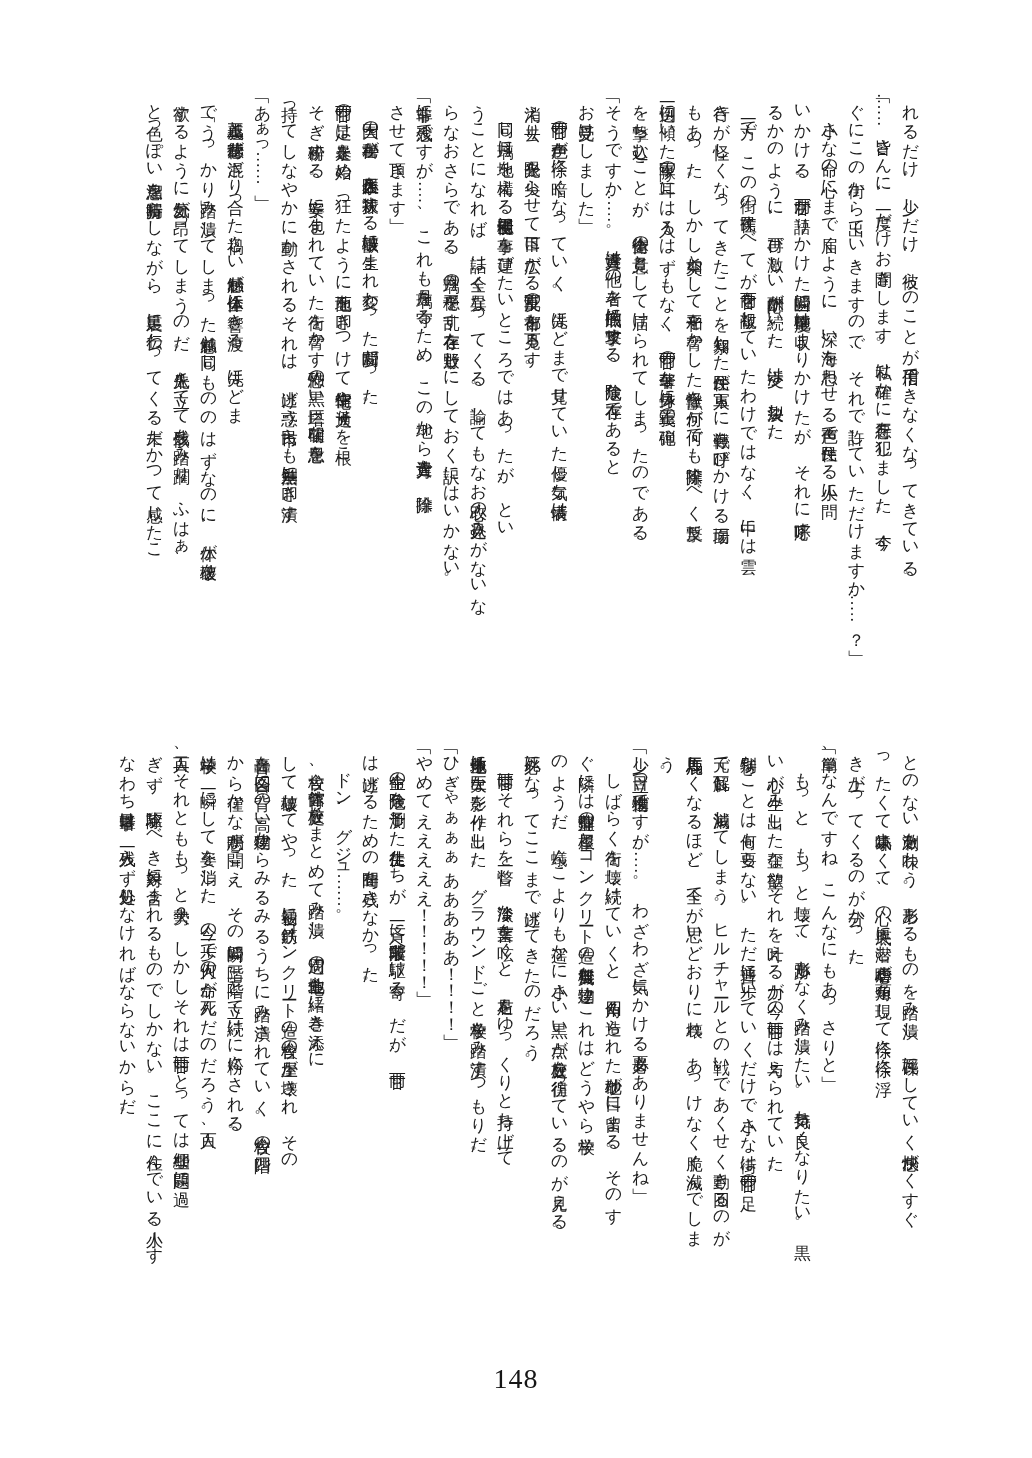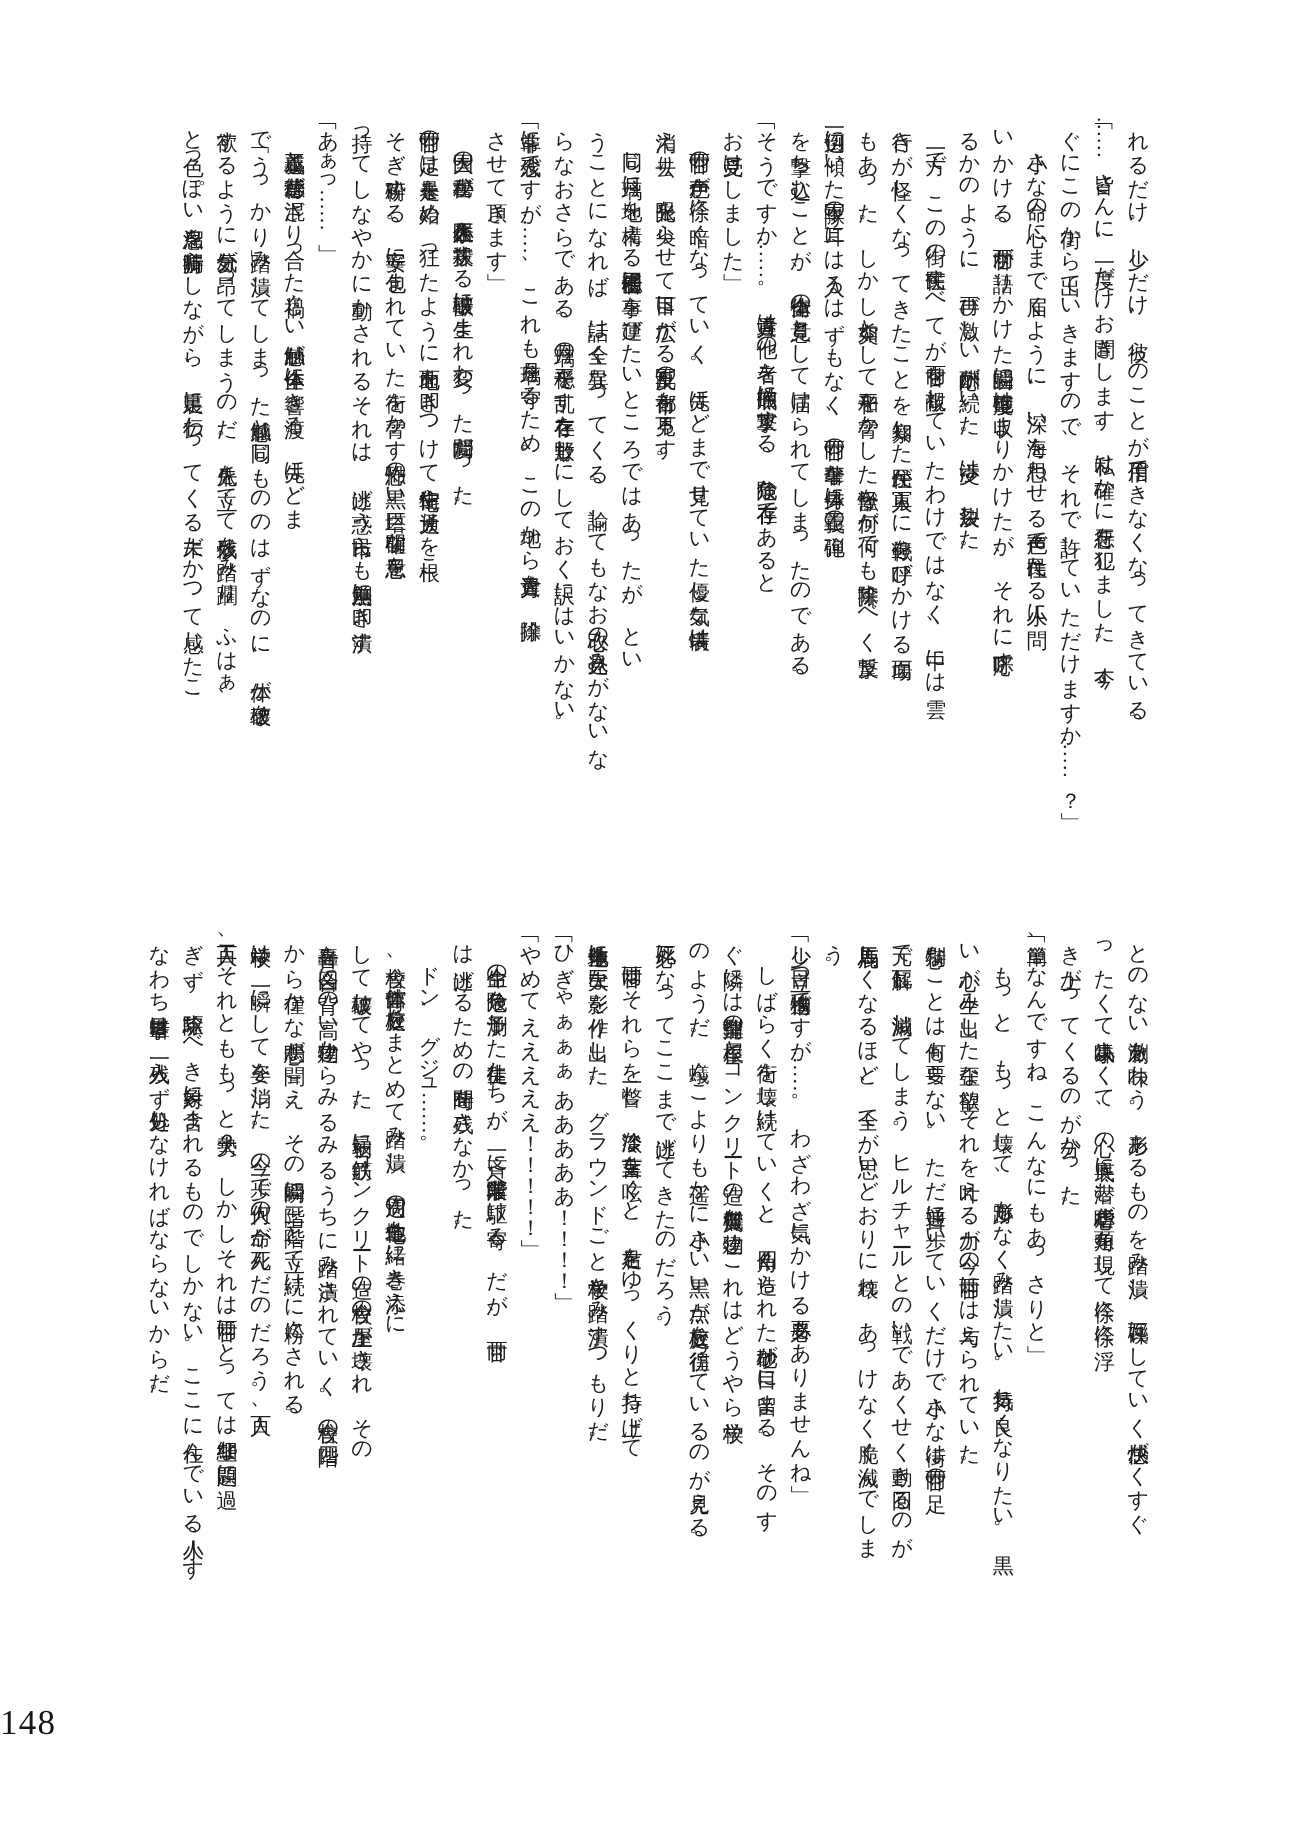--- a/index.html
+++ b/index.html
@@ -30,20 +30,21 @@
     letter-spacing: 0;
     color: #1d1d1d;
   }
   .block-upper { top: 93px; }
   .block-lower { top: 744px; }
   .page-number {
     position: absolute;
     top: 1363px;
     left: 0;
     width: 100%;
+    text-align: center;
     font-size: 28px;
     letter-spacing: 1px;
     color: #161616;
   }
 </style>
 </head>
 <body>
 
 <div class="page">
   <div class="vtext block-upper">れるだけ。少しだけ、彼らのことが信用できなくなってきている。

